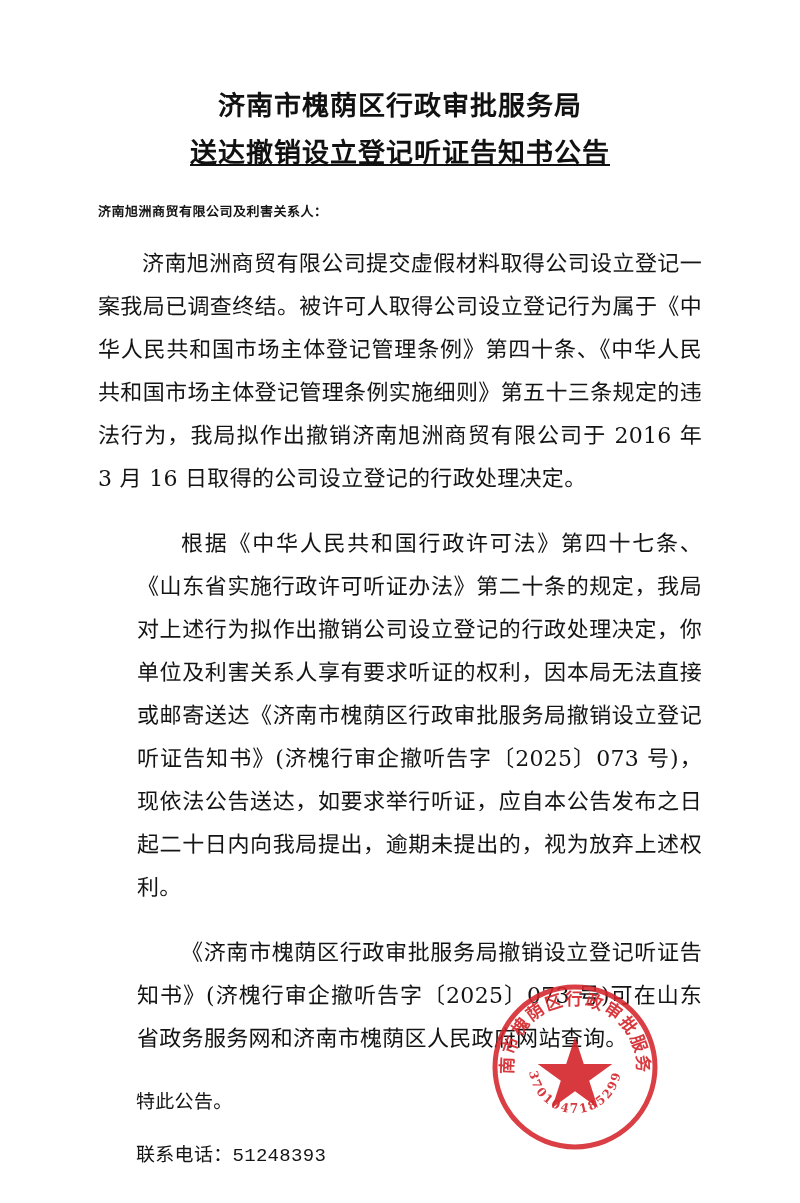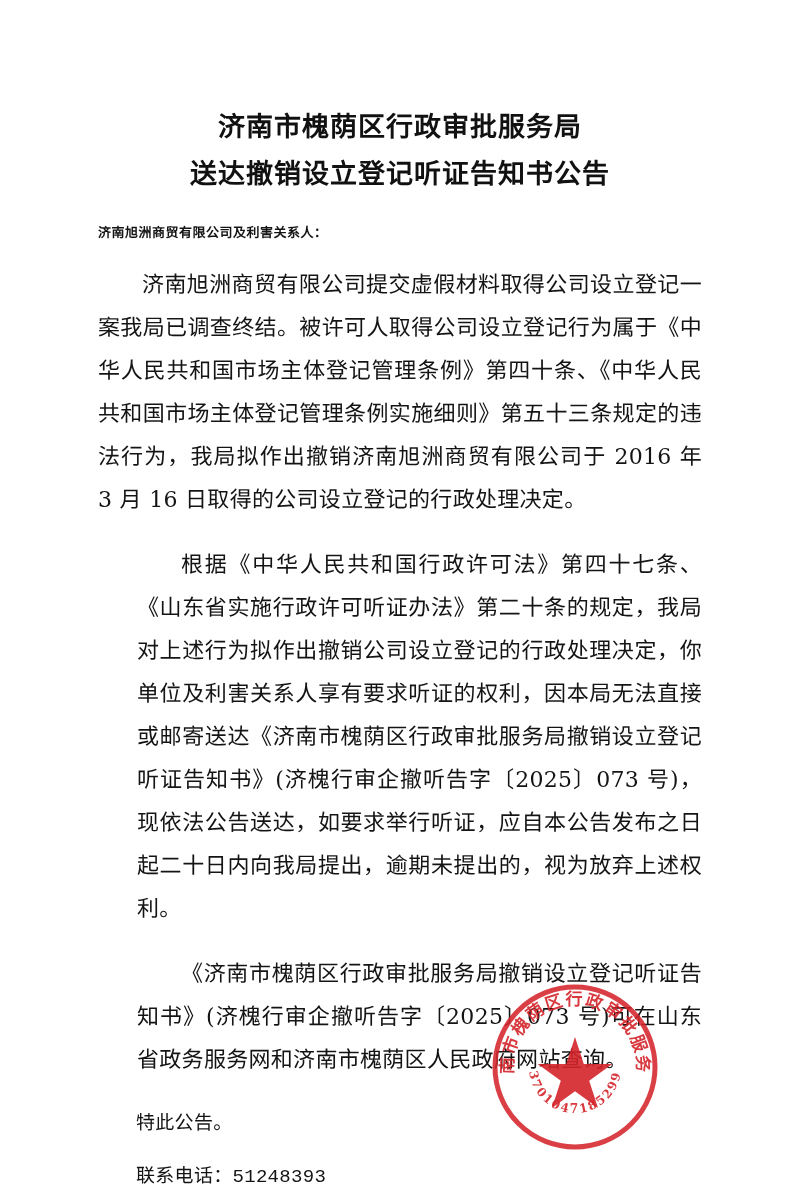--- a/index.html
+++ b/index.html
@@ -13,33 +13,34 @@
     position: relative;
     font-family: "DejaVu Serif", "Liberation Serif", serif;
     color: #141414;
     overflow: hidden;
   }
   .page {
     position: relative;
     width: 800px;
     height: 1203px;
     box-sizing: border-box;
-    padding: 103px 98px 0 98px;
+    padding: 82px 98px 0 98px;
   }
   .doc-title {
     text-align: center;
     font-size: 27px;
     font-weight: bold;
     line-height: 47px;
     letter-spacing: 1px;
     color: #111;
     font-family: "DejaVu Serif", "Liberation Serif", serif;
   }
   .doc-title .line2 {
     display: block;
+    text-decoration: underline;
   }
   .addressee {
     margin-top: 20px;
     font-size: 13px;
     font-weight: bold;
     line-height: 32px;
     letter-spacing: 0.5px;
   }
   .body-para {
     margin-top: 14px;

